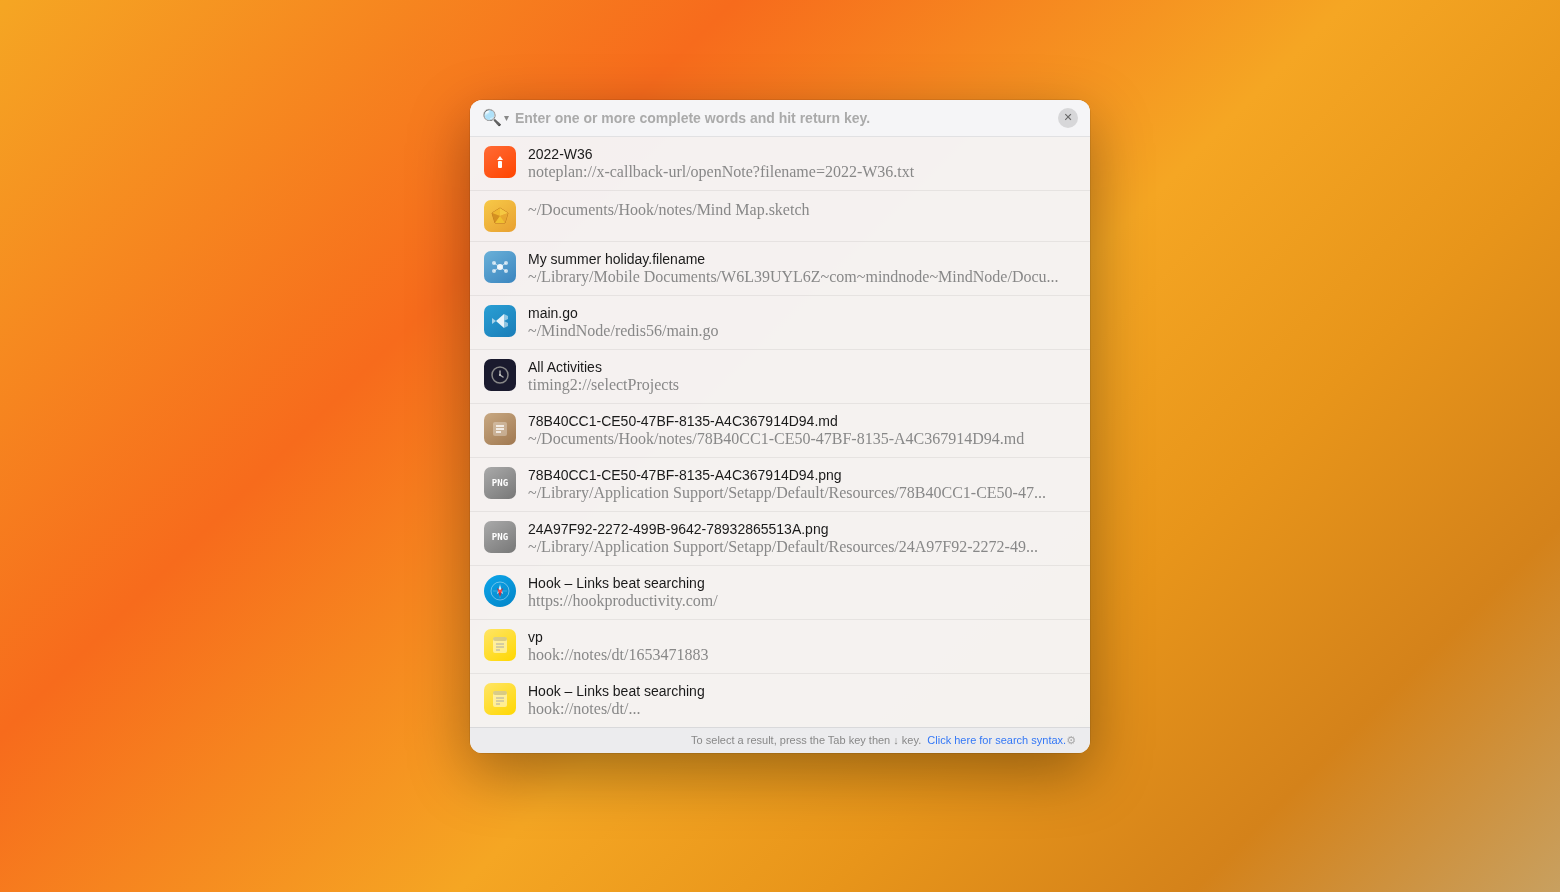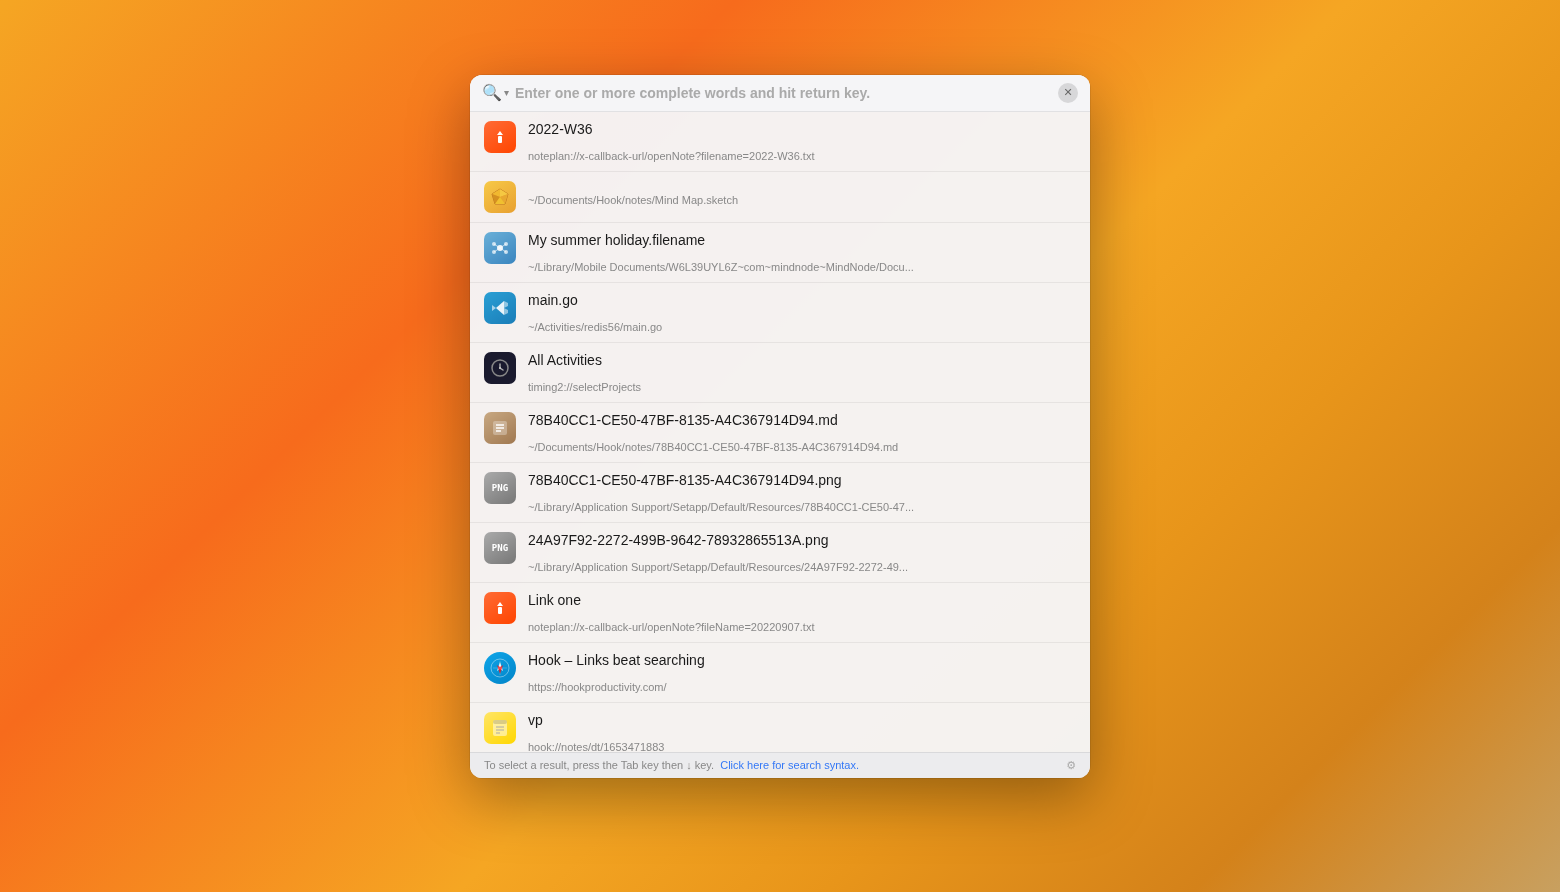--- a/index.html
+++ b/index.html
@@ -103,37 +103,38 @@
     .result-title {
       font-size: 14px;
       font-weight: 500;
       color: #1a1a1a;
       white-space: nowrap;
       overflow: hidden;
       text-overflow: ellipsis;
     }
 
     .result-subtitle {
-      font-size: 11px;
+      font-size: 16px;
       color: #888;
       white-space: nowrap;
       overflow: hidden;
       text-overflow: ellipsis;
-      margin-top: 13px;
+      margin-top: 1px;
+      font-family: Liberation Serif, serif;
     }
 
     .footer-bar {
       padding: 6px 14px;
       background: rgba(235, 235, 237, 0.9);
       border-top: 1px solid rgba(0,0,0,0.08);
       font-size: 11px;
       color: #888;
       display: flex;
       align-items: center;
-      justify-content: space-between;
+      justify-content: flex-end;
     }
 
     .footer-bar a {
       color: #3478f6;
       text-decoration: none;
     }
 
     .footer-right {
       display: flex;
       align-items: center;
@@ -207,21 +208,21 @@
         <div style="width: 32px; height: 32px; border-radius: 7px; background: linear-gradient(145deg, rgb(42, 159, 212), rgb(26, 125, 184)); display: flex; align-items: center; justify-content: center; flex-shrink: 0;">
           <svg width="20" height="20" viewBox="0 0 20 20" fill="none">
         <path d="M14 3L6 10L14 17V3Z" fill="white" opacity="0.9"></path>
         <path d="M6 10L2 7V13L6 10Z" fill="white" opacity="0.6"></path>
         <path d="M14 3L18 5V8L14 10V3Z" fill="white" opacity="0.5"></path>
         <path d="M14 17L18 15V12L14 10V17Z" fill="white" opacity="0.5"></path>
       </svg>
         </div>
         <div class="result-text">
           <div class="result-title">main.go</div>
-          <div class="result-subtitle">~/Activities/redis56/main.go</div>
+          <div class="result-subtitle">~/MindNode/redis56/main.go</div>
         </div>
       </div>
       <div class="result-item">
         <div style="width: 32px; height: 32px; border-radius: 7px; background: rgb(26, 26, 46); display: flex; align-items: center; justify-content: center; flex-shrink: 0;">
           <svg width="22" height="22" viewBox="0 0 22 22" fill="none">
         <circle cx="11" cy="11" r="8" stroke="#888" stroke-width="1.5"></circle>
         <path d="M11 7V11L14 13" stroke="#aaa" stroke-width="1.5" stroke-linecap="round"></path>
         <circle cx="11" cy="11" r="1" fill="#ccc"></circle>
       </svg>
         </div>
@@ -249,32 +250,20 @@
         <div class="result-text">
           <div class="result-title">78B40CC1-CE50-47BF-8135-A4C367914D94.png</div>
           <div class="result-subtitle">~/Library/Application Support/Setapp/Default/Resources/78B40CC1-CE50-47...</div>
         </div>
       </div>
       <div class="result-item">
         <div style="width: 32px; height: 32px; border-radius: 7px; background: linear-gradient(145deg, rgb(170, 170, 170), rgb(119, 119, 119)); display: flex; align-items: center; justify-content: center; flex-shrink: 0; font-size: 9px; color: white; font-weight: bold; font-family: monospace;">PNG</div>
         <div class="result-text">
           <div class="result-title">24A97F92-2272-499B-9642-78932865513A.png</div>
           <div class="result-subtitle">~/Library/Application Support/Setapp/Default/Resources/24A97F92-2272-49...</div>
-        </div>
-      </div>
-      <div class="result-item">
-        <div style="width: 32px; height: 32px; border-radius: 7px; background: linear-gradient(145deg, rgb(255, 107, 53), rgb(255, 69, 0)); display: flex; align-items: center; justify-content: center; flex-shrink: 0;">
-          <svg width="20" height="20" viewBox="0 0 20 20" fill="none">
-        <path d="M10 4L13 8H7L10 4Z" fill="white"></path>
-        <rect x="8" y="9" width="4" height="7" rx="1" fill="white"></rect>
-      </svg>
-        </div>
-        <div class="result-text">
-          <div class="result-title">Link one</div>
-          <div class="result-subtitle">noteplan://x-callback-url/openNote?fileName=20220907.txt</div>
         </div>
       </div>
       <div class="result-item">
         <div style="width: 32px; height: 32px; border-radius: 50%; background: linear-gradient(145deg, rgb(14, 165, 233), rgb(2, 132, 199)); display: flex; align-items: center; justify-content: center; flex-shrink: 0;">
           <svg width="22" height="22" viewBox="0 0 22 22" fill="none">
         <circle cx="11" cy="11" r="9" stroke="white" stroke-width="1" opacity="0.4"></circle>
         <line x1="11" y1="4" x2="11" y2="18" stroke="white" stroke-width="0.5" opacity="0.4"></line>
         <line x1="4" y1="11" x2="18" y2="11" stroke="white" stroke-width="0.5" opacity="0.4"></line>
         <polygon points="11,5 14,14 11,12 8,14" fill="white" opacity="0.9"></polygon>
         <polygon points="11,17 8,8 11,10 14,8" fill="red" opacity="0.7"></polygon>

